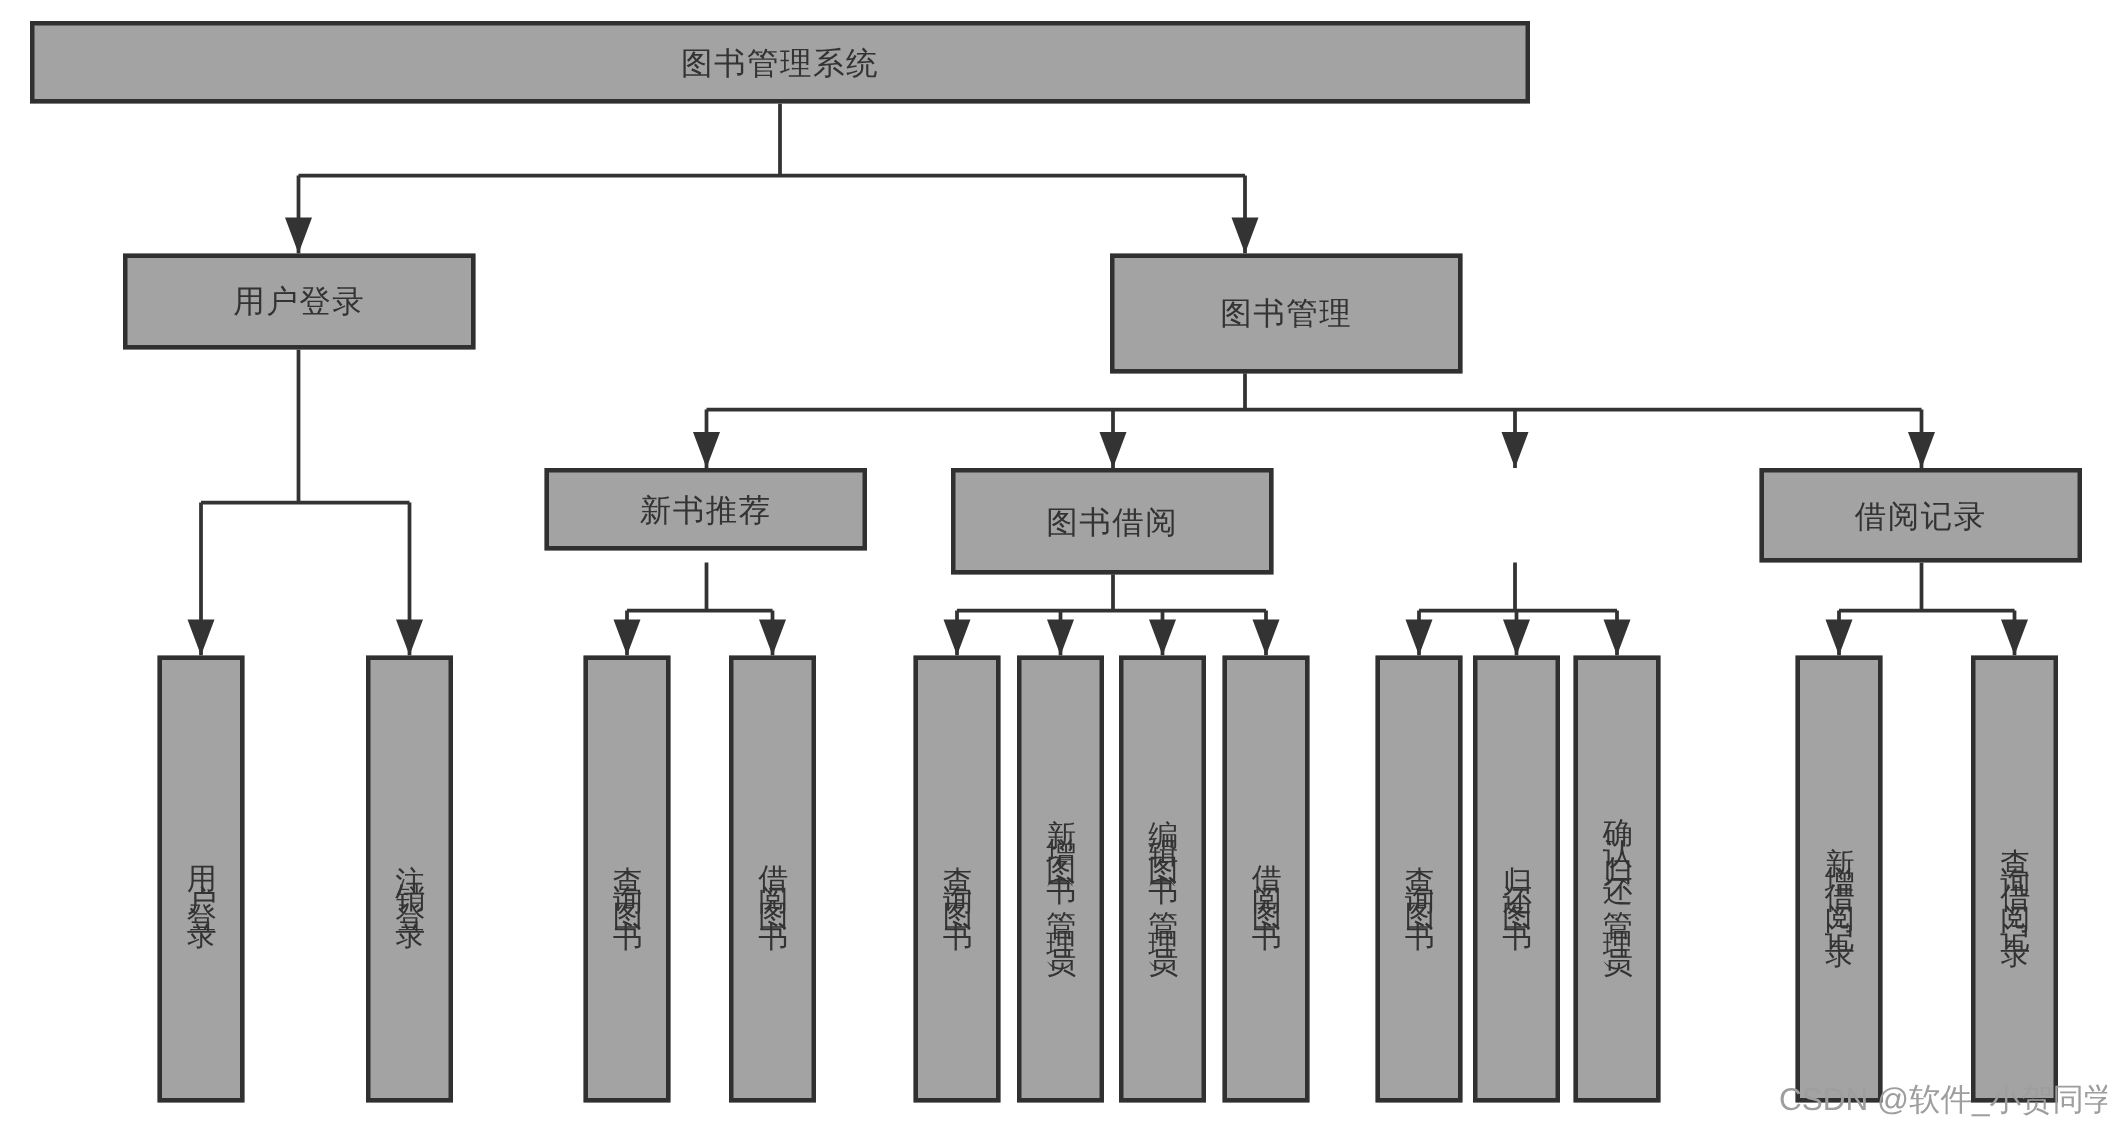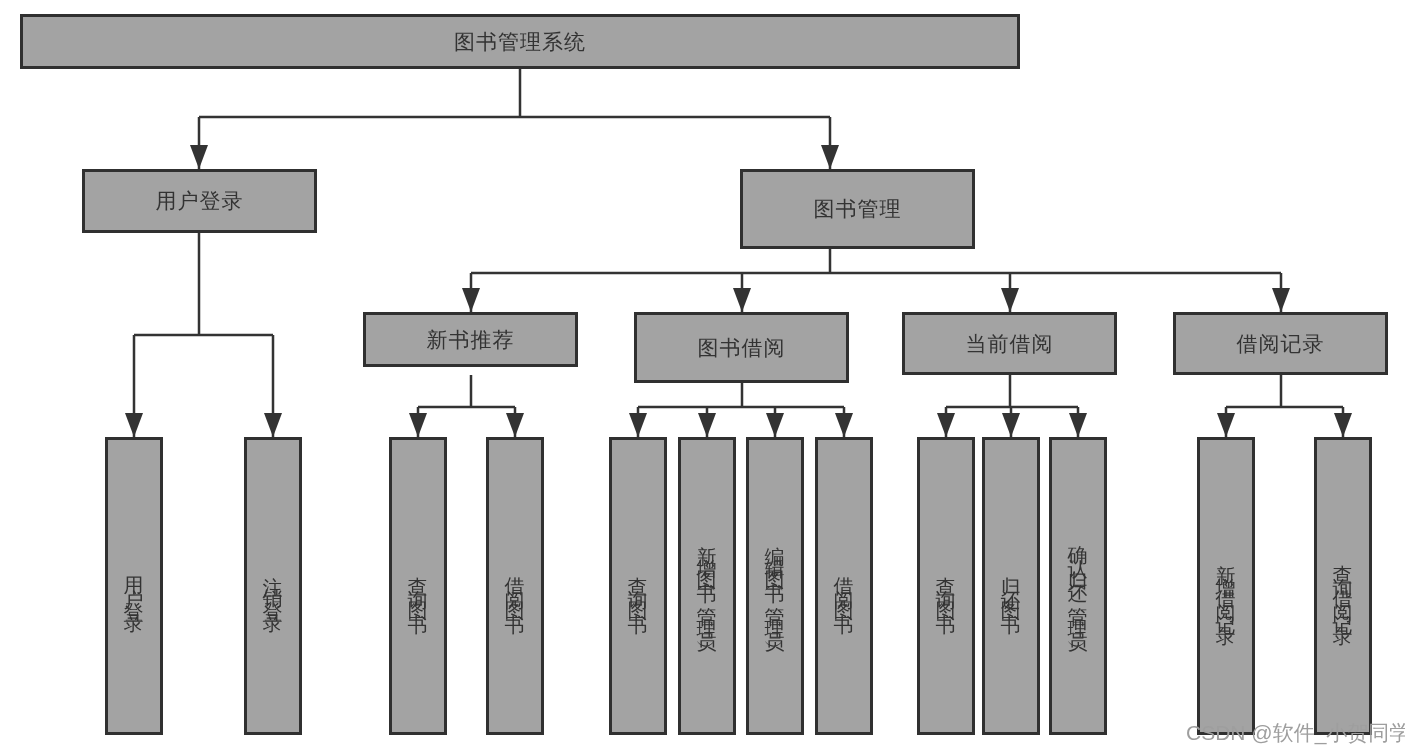--- a/index.html
+++ b/index.html
@@ -83,23 +83,20 @@
   <div class="node h" style="left:712px; top:169px; width:235px; height:80px;margin-left:28px;">
     <span>图书管理</span>
   </div>
 
   <div class="node h" style="left:363px; top:312px; width:215px; height:55px;">
     <span>新书推荐</span>
   </div>
   <div class="node h" style="left:634px; top:312px; width:215px; height:71px;">
     <span>图书借阅</span>
   </div>
-  <div class="node h" style="left:902px; top:312px; width:215px; height:63px;">
-    <span>当前借阅</span>
-  </div>
   <div class="node h" style="left:1173px; top:312px; width:215px; height:63px;text-align:right;">
     <span>借阅记录</span>
   </div>
 
   <div class="node v" style="left:105px; top:437px; width:58px; height:298px;">
     <span class="vtext">用户登录</span>
   </div>
   <div class="node v" style="left:244px; top:437px; width:58px; height:298px;">
     <span class="vtext">注销登录</span>
   </div>

